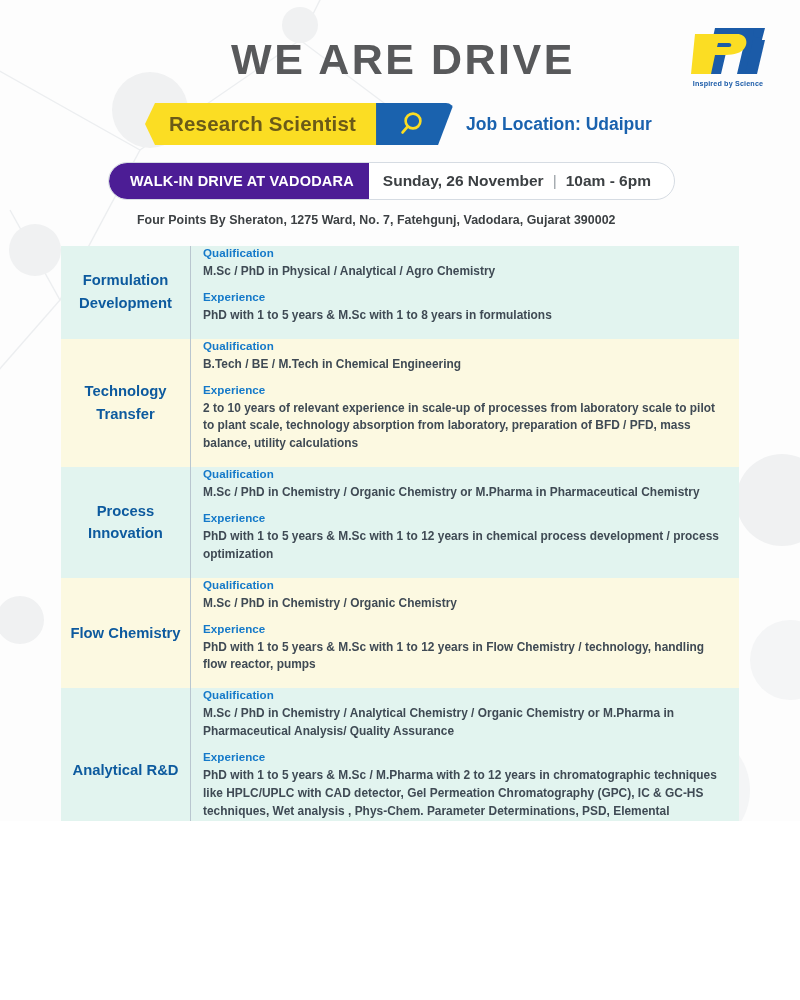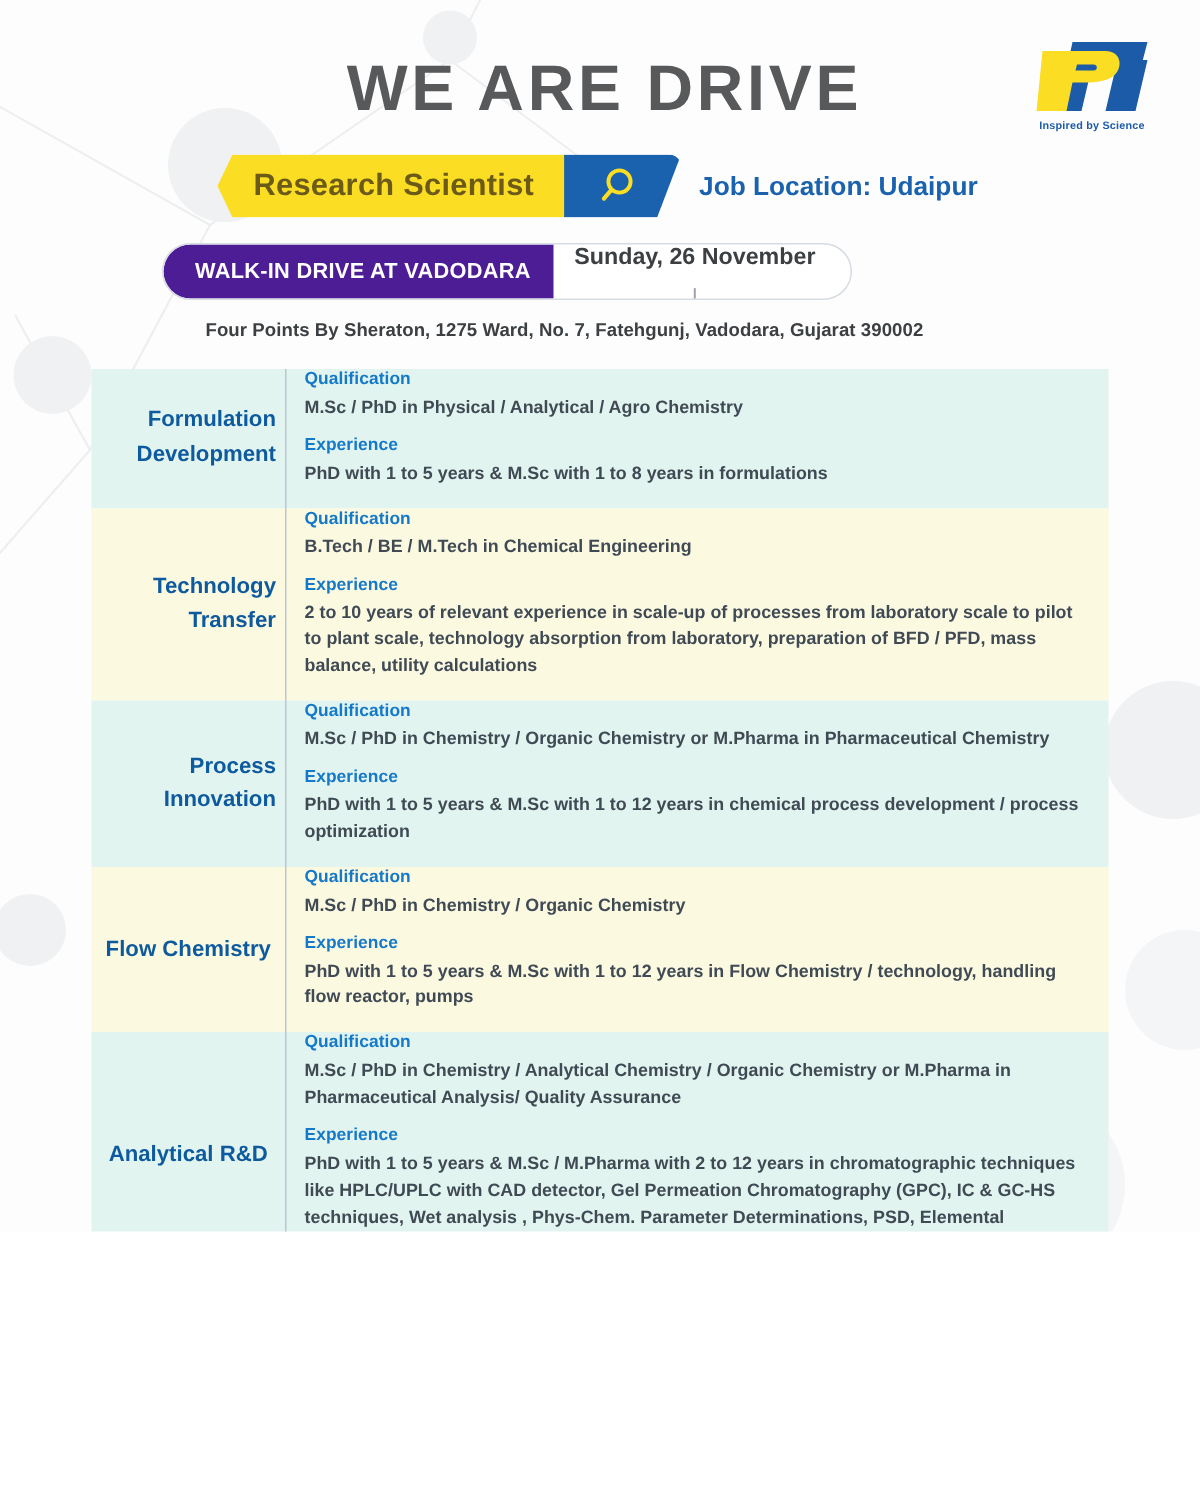--- a/index.html
+++ b/index.html
@@ -144,21 +144,20 @@
   }
   #walkin-when {
     display: flex;
     align-items: center;
     padding: 0 23px 0 14px;
     font-size: 15.5px;
     font-weight: bold;
     color: #3c4043;
     white-space: nowrap;
     gap: 9px;
-    flex-direction: column;
   }
   .pipe-sep { color: #9aa0a6; font-weight: normal; }
 
   #venue {
     position: relative;
     z-index: 2;
     margin-top: 13px;
     padding-left: 137px;
     font-size: 12.4px;
     font-weight: bold;
@@ -181,21 +180,21 @@
   }
   .job-row.tint-mint  { background: #e2f4ef; }
   .job-row.tint-cream { background: #fcf9e1; }
 
   .job-dept {
     width: 129px;
     flex: 0 0 129px;
     display: flex;
     align-items: center;
     justify-content: center;
-    text-align: right;
+    text-align: center;
     font-size: 14.8px;
     font-weight: bold;
     color: #0d5a9e;
     line-height: 1.55;
     padding: 20px 6px;
   }
 
   .job-detail {
     flex: 1 1 auto;
     border-left: 1.6px solid #b9c6cf;

